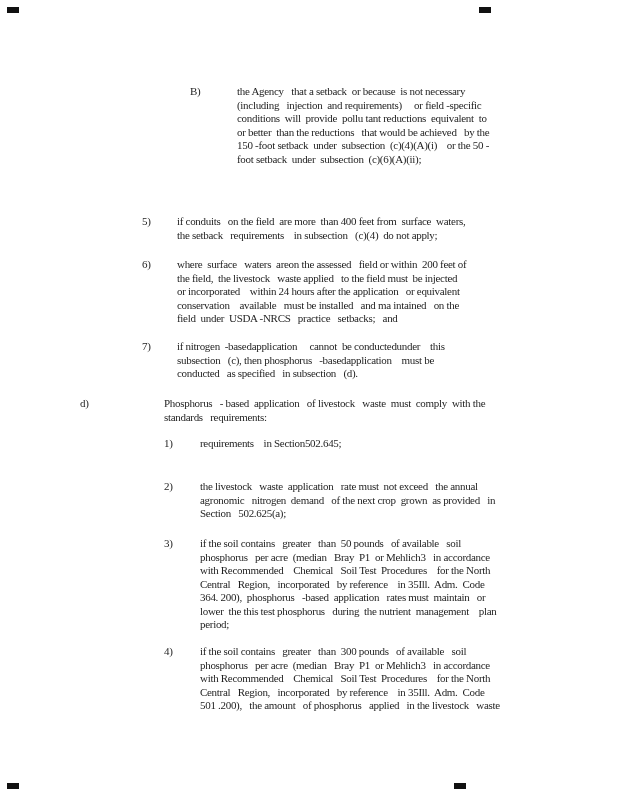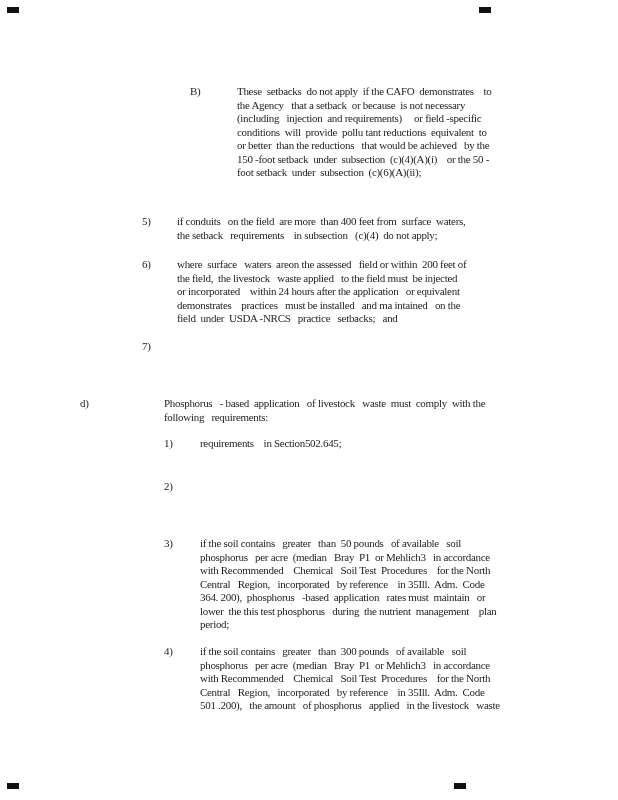--- a/index.html
+++ b/index.html
@@ -49,21 +49,20 @@
   <div id="marks">
       <div class="mark mk-top-left"></div>
       <div class="mark mk-top-right"></div>
       <div class="mark mk-bottom-left"></div>
       <div class="mark mk-bottom-right"></div>
     </div>
   <div id="blocks">
       <div class="block b-B">
         <span class="label">B)</span>
         <div class="lines">
-          <div class="line">These  setbacks  do not apply  if the CAFO  demonstrates    to</div>
           <div class="line">the Agency   that a setback  or because  is not necessary</div>
           <div class="line">(including   injection  and requirements)     or field -specific</div>
           <div class="line">conditions  will  provide  pollu tant reductions  equivalent  to</div>
           <div class="line">or better  than the reductions   that would be achieved   by the</div>
           <div class="line">150 -foot setback  under  subsection  (c)(4)(A)(i)    or the 50 -</div>
           <div class="line">foot setback  under  subsection  (c)(6)(A)(ii);</div>
         </div>
       </div>
       <div class="block b-5">
         <span class="label">5)</span>
@@ -71,42 +70,52 @@
           <div class="line">if conduits   on the field  are more  than 400 feet from  surface  waters,</div>
           <div class="line">the setback   requirements    in subsection   (c)(4)  do not apply;</div>
         </div>
       </div>
       <div class="block b-6">
         <span class="label">6)</span>
         <div class="lines">
           <div class="line">where  surface   waters  areon the assessed   field or within  200 feet of</div>
           <div class="line">the field,  the livestock   waste applied   to the field must  be injected</div>
           <div class="line">or incorporated    within 24 hours after the application   or equivalent</div>
-          <div class="line">demonstrates    practices   must be installed   and ma intained   on the</div>
+          <div class="line">conservation    available   must be installed   and ma intained   on the</div>
           <div class="line">field  under  USDA -NRCS   practice   setbacks;   and</div>
         </div>
       </div>
       <div class="block b-7">
         <span class="label">7)</span>
+        <div class="lines">
+          <div class="line">if nitrogen  -basedapplication     cannot  be conductedunder    this</div>
+          <div class="line">subsection   (c), then phosphorus   -basedapplication    must be</div>
+          <div class="line">conducted   as specified   in subsection   (d).</div>
+        </div>
       </div>
       <div class="block b-d">
         <span class="label">d)</span>
         <div class="lines">
           <div class="line">Phosphorus   - based  application   of livestock   waste  must  comply  with the</div>
-          <div class="line">following   requirements:</div>
+          <div class="line">standards   requirements:</div>
         </div>
       </div>
       <div class="block b-1">
         <span class="label">1)</span>
         <div class="lines">
           <div class="line">requirements    in Section502.645;</div>
         </div>
       </div>
       <div class="block b-2">
         <span class="label">2)</span>
+        <div class="lines">
+          <div class="line">the livestock   waste  application   rate must  not exceed   the annual</div>
+          <div class="line">agronomic   nitrogen  demand   of the next crop  grown  as provided   in</div>
+          <div class="line">Section   502.625(a);</div>
+        </div>
       </div>
       <div class="block b-3">
         <span class="label">3)</span>
         <div class="lines">
           <div class="line">if the soil contains   greater   than  50 pounds   of available   soil</div>
           <div class="line">phosphorus   per acre  (median   Bray  P1  or Mehlich3   in accordance</div>
           <div class="line">with Recommended    Chemical   Soil Test  Procedures    for the North</div>
           <div class="line">Central   Region,   incorporated   by reference    in 35Ill.  Adm.  Code</div>
           <div class="line">364. 200),  phosphorus   -based  application   rates must  maintain   or</div>
           <div class="line">lower  the this test phosphorus   during  the nutrient  management    plan</div>

